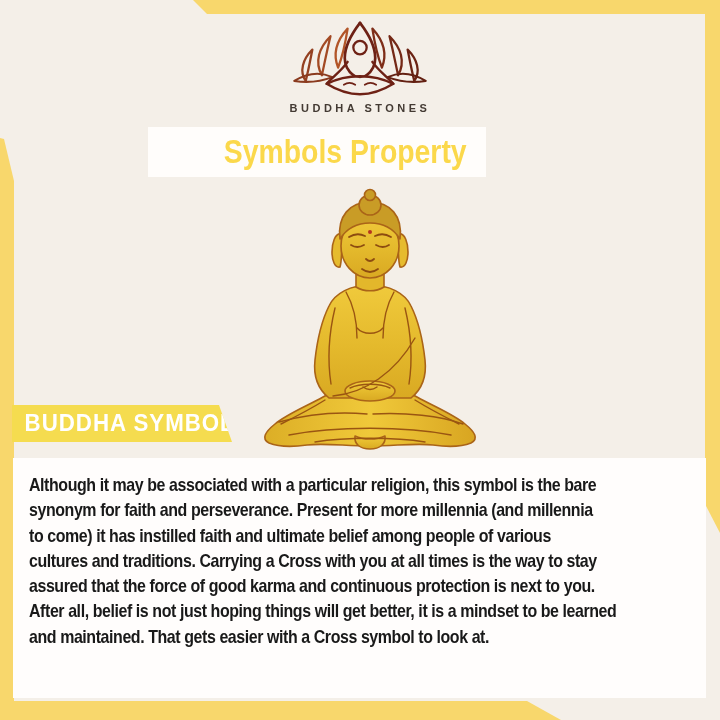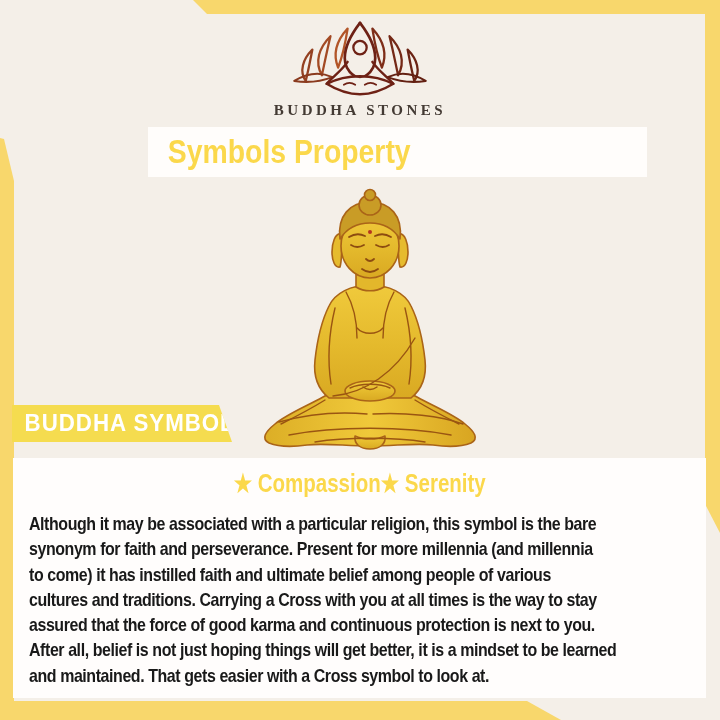--- a/index.html
+++ b/index.html
@@ -11,27 +11,27 @@
   
   .frame{position:absolute;inset:0;background:#f8d76c;pointer-events:none;}
   .frame.top{clip-path:polygon(193px 0,720px 0,720px 14px,207px 14px);}
   .frame.right{clip-path:polygon(705px 0,720px 0,720px 533px,705px 504px);}
   .frame.left{clip-path:polygon(0 138px,4px 139px,14px 181px,14px 720px,0 720px);}
   .frame.bottom{clip-path:polygon(0 701px,527px 701px,561px 720px,0 720px);}
   
   .logo-wrap{position:absolute;left:285px;top:20px;width:150px;text-align:center;}
   .brand-name{
     position:absolute;left:0;top:102px;width:720px;text-align:center;
-    font-family:Liberation Serif, serif;font-size:15px;font-weight:600;
+    font-family:Liberation Sans, sans-serif;font-size:11px;font-weight:600;
     letter-spacing:3.5px;color:#433a33;
   }
   
   .title-banner{
-    position:absolute;left:148px;top:127px;width:499px;height:50px;
-    background:#fffdfb;display:flex;align-items:center;justify-content:flex-start;
+    position:absolute;left:148px;top:127px;width:338px;height:50px;
+    background:#fffdfb;display:flex;align-items:center;justify-content:flex-end;
   }
   .title-banner span{
     display:inline-block;font-size:33px;font-weight:bold;color:#fbd84b;
     transform:scaleX(0.86);transform-origin:50% 50%;white-space:nowrap;
   }
   
   .buddha-wrap{position:absolute;left:245px;top:188px;width:250px;height:262px;}
   
   .ribbon{
     position:absolute;left:12px;top:405px;width:222px;height:37px;
@@ -163,23 +163,20 @@
       <path d="M170,212 C186,222 202,230 214,236"></path>
     </g>
   </svg>
 </div>
 
 <div class="ribbon">
   <span>BUDDHA SYMBOL</span>
 </div>
 
 <div class="panel">
-  <div class="props-heading">
-    <span>★ Compassion★ Serenity</span>
-  </div>
   <div class="para">
       <div class="para-line">Although it may be associated with a particular religion, this symbol is the bare</div>
       <div class="para-line">synonym for faith and perseverance. Present for more millennia (and millennia</div>
       <div class="para-line">to come) it has instilled faith and ultimate belief among people of various</div>
       <div class="para-line">cultures and traditions. Carrying a Cross with you at all times is the way to stay</div>
       <div class="para-line">assured that the force of good karma and continuous protection is next to you.</div>
       <div class="para-line">After all, belief is not just hoping things will get better, it is a mindset to be learned</div>
       <div class="para-line">and maintained. That gets easier with a Cross symbol to look at.</div>
     </div>
 </div>

